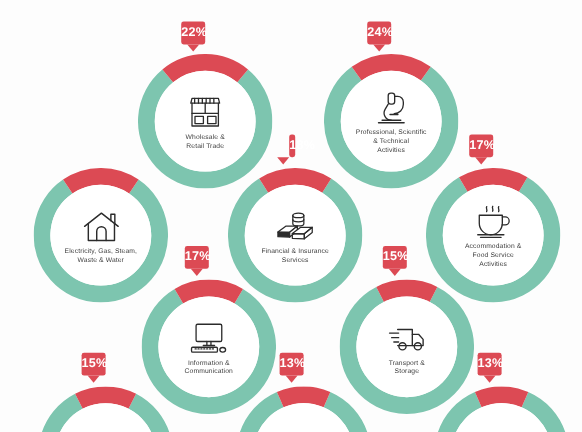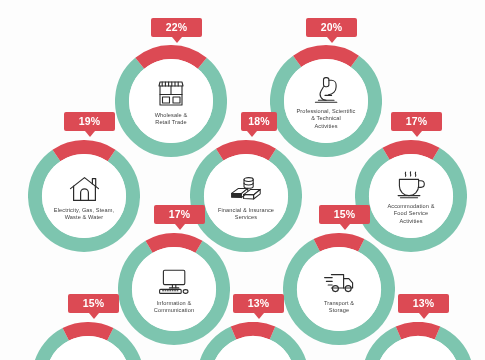--- a/index.html
+++ b/index.html
@@ -20,21 +20,21 @@
     display:flex; flex-direction:column; align-items:center; justify-content:center;
     padding:3px 5px 0 5px;
   }
   .donut .icon { width:34px; height:30px; display:flex; align-items:center; justify-content:center; }
   .donut .icon svg { display:block; }
   .donut .caption {
     margin-top:3px; text-align:center; color:#3E3E3E;
     font-size:5.6px; line-height:7.4px; letter-spacing:.02em;
   }
 
-  .badge { position:absolute; width:51px; }
+  .badge { position:absolute; width:20px; }
   .badge .box {
     background:#DC4A54; color:#FFFFFF; border-radius:2px;
     font-size:10.5px; font-weight:bold; line-height:19px;
     text-align:center; letter-spacing:.02em; height:19px;
   }
   .badge .tail {
     position:absolute; left:50%; margin-left:-5px; top:19px;
     width:0; height:0;
     border-left:5px solid transparent; border-right:5px solid transparent;
     border-top:6px solid #DC4A54;
@@ -65,21 +65,21 @@
     <path d="M15 6 V14.5"></path>
   </svg>
         </div>
         <div class="caption" style="color: rgb(62, 62, 62);">
           <div>Wholesale &amp;</div>
           <div>Retail Trade</div>
         </div>
       </div>
     </div>
     <div class="badge" style="left: 306px; top: 18px;">
-      <div class="box" style="background: rgb(220, 74, 84); color: rgb(255, 255, 255);">20%</div>
+      <div class="box" style="background: rgb(220, 74, 84); color: rgb(255, 255, 255);">24%</div>
       <div class="tail" style="border-top-color: rgb(220, 74, 84);"></div>
     </div>
     <div class="donut" style="left: 270px; top: 45px;">
       <svg class="ring" viewBox="0 0 112 112">
         <path d="M 84.80 16.36 A 49 49 0 1 1 27.20 16.36" fill="none" stroke="#7DC5AF" stroke-width="14"></path>
         <path d="M 27.20 16.36 A 49 49 0 0 1 84.80 16.36" fill="none" stroke="#DC4A54" stroke-width="14"></path>
       </svg>
       <div class="hub" style="background: rgb(255, 255, 255);">
         <div class="icon">
           <svg width="28" height="28" viewBox="0 0 28 28" fill="none" stroke="#2B2B2B" stroke-width="1.1" stroke-linecap="round" stroke-linejoin="round">
@@ -90,24 +90,20 @@
     <path d="M3.4 26.3 h21.4"></path>
     <path d="M13 19.4 h6.6"></path>
   </svg>
         </div>
         <div class="caption" style="color: rgb(62, 62, 62);">
           <div>Professional, Scientific</div>
           <div>&amp; Technical</div>
           <div>Activities</div>
         </div>
       </div>
-    </div>
-    <div class="badge" style="left: 64px; top: 112px;">
-      <div class="box" style="background: rgb(220, 74, 84); color: rgb(255, 255, 255);">19%</div>
-      <div class="tail" style="border-top-color: rgb(220, 74, 84);"></div>
     </div>
     <div class="donut" style="left: 28px; top: 140px;">
       <svg class="ring" viewBox="0 0 112 112">
         <path d="M 83.54 15.47 A 49 49 0 1 1 28.46 15.47" fill="none" stroke="#7DC5AF" stroke-width="14"></path>
         <path d="M 28.46 15.47 A 49 49 0 0 1 83.54 15.47" fill="none" stroke="#DC4A54" stroke-width="14"></path>
       </svg>
       <div class="hub" style="background: rgb(255, 255, 255);">
         <div class="icon">
           <svg width="31" height="26" viewBox="0 0 31 26" fill="none" stroke="#2B2B2B" stroke-width="1.2" stroke-linecap="round" stroke-linejoin="round">
     <path d="M1.5 12.6 L15.5 1.6 L29.5 12.6"></path>

